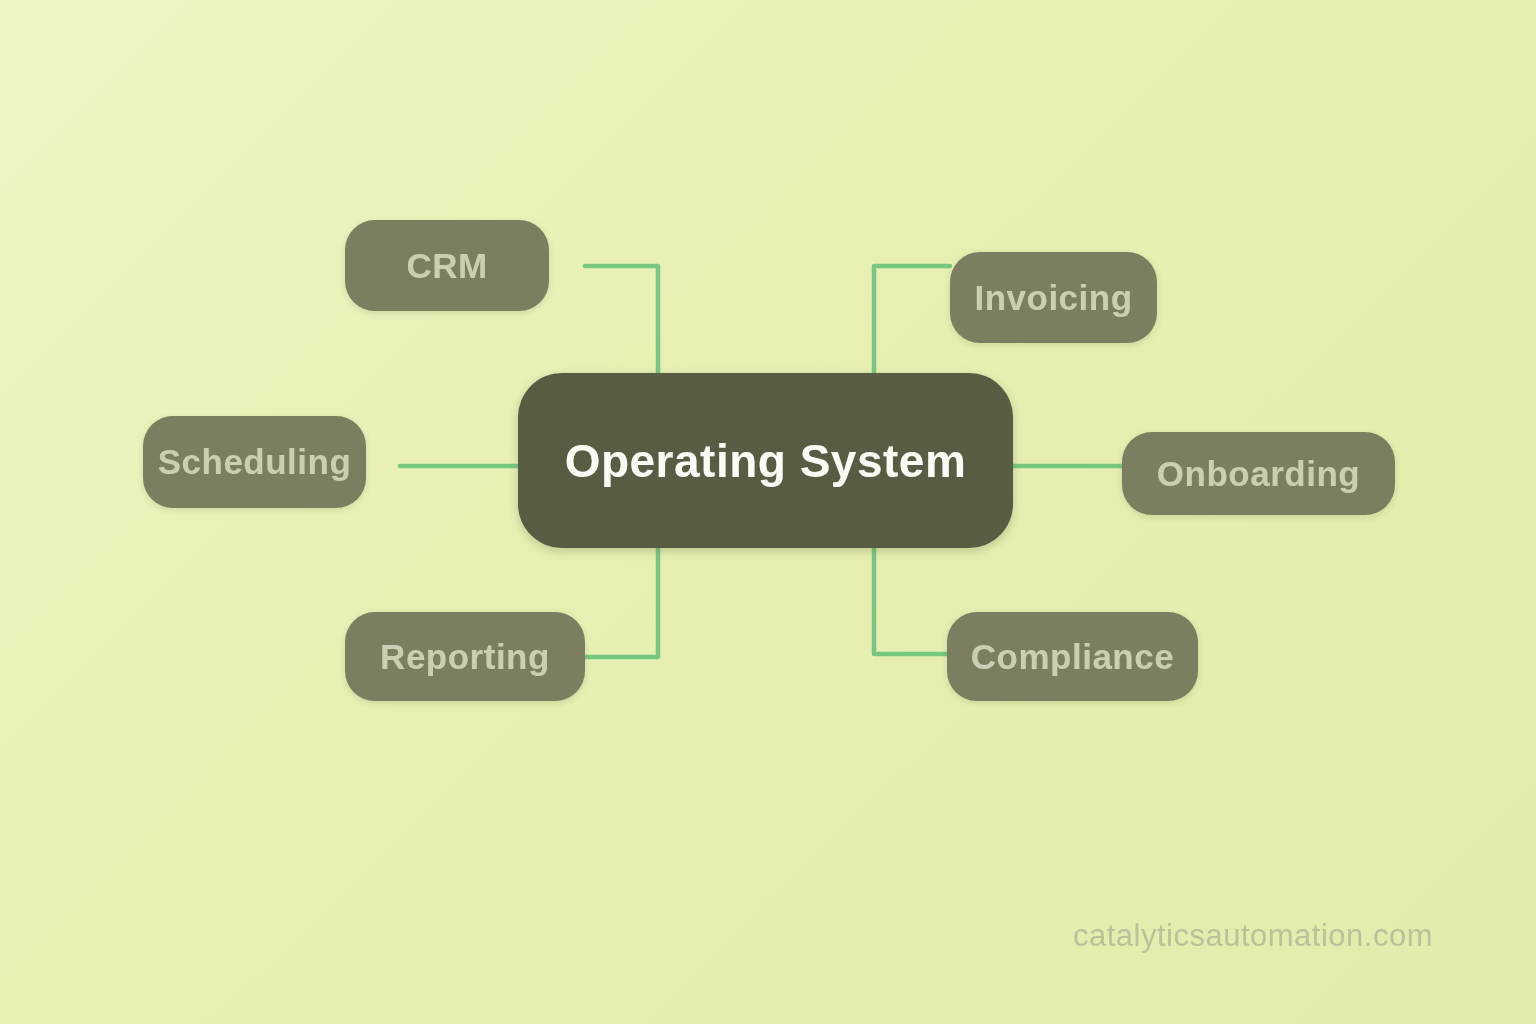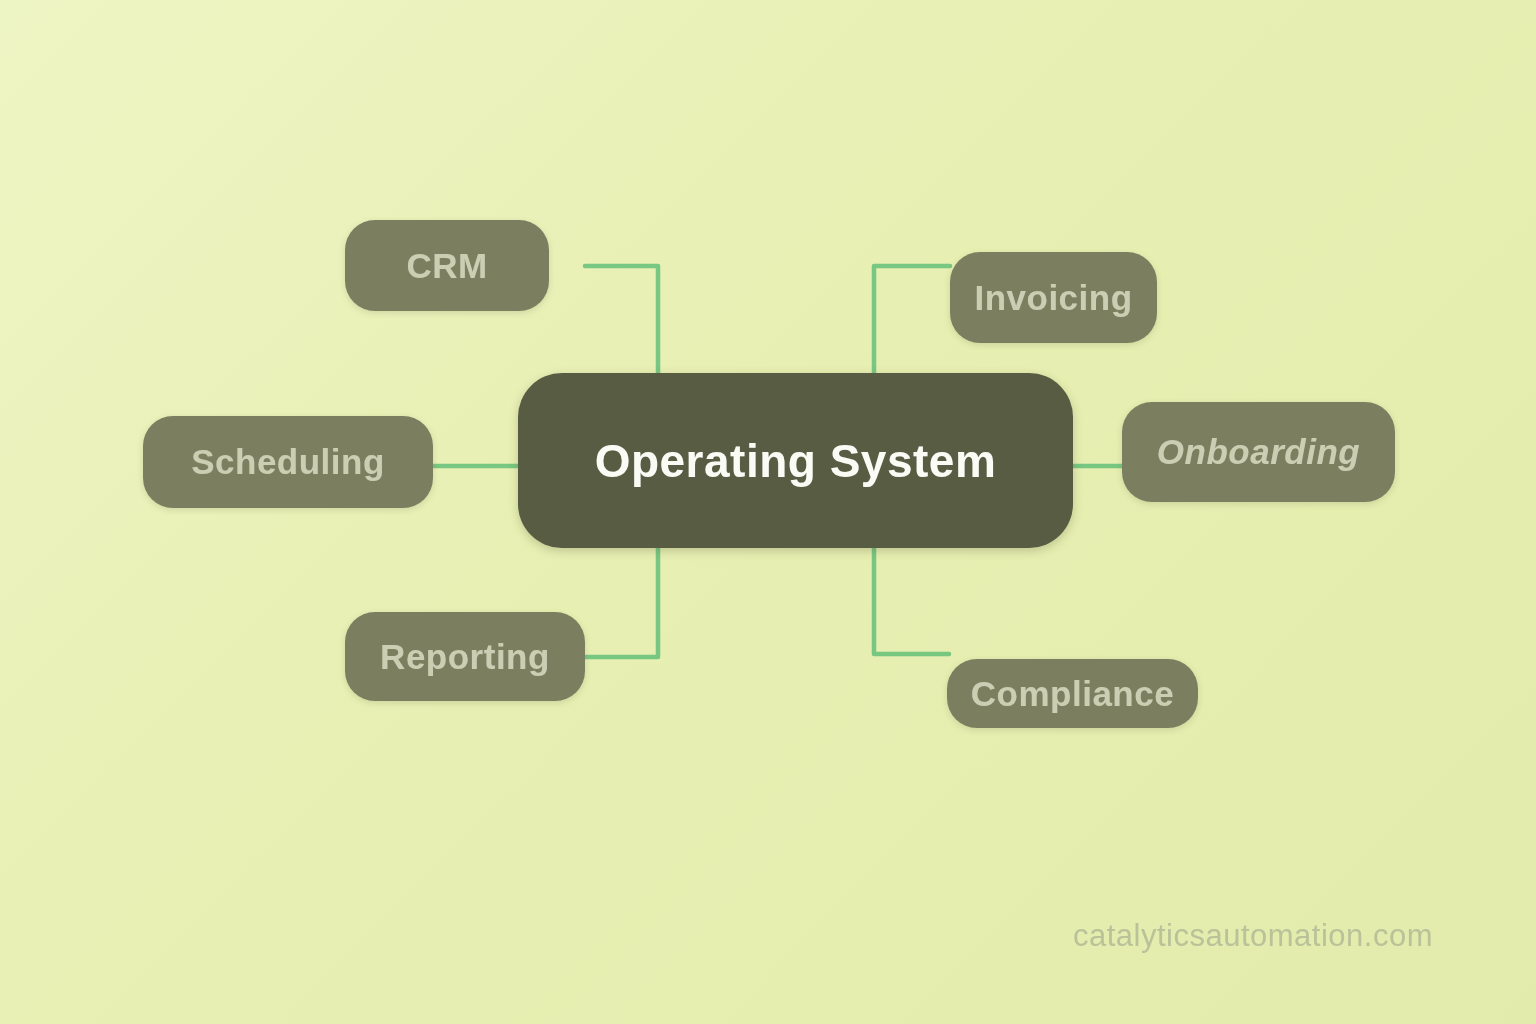--- a/index.html
+++ b/index.html
@@ -76,43 +76,43 @@
 
   <svg class="connectors" width="1536" height="1024" viewBox="0 0 1536 1024">
     <polyline points="585,266 658,266 658,380"></polyline>
     <polyline points="950,266 874,266 874,380"></polyline>
     <polyline points="400,466 522,466"></polyline>
     <polyline points="1011,466 1124,466"></polyline>
     <polyline points="658,544 658,657 584,657"></polyline>
     <polyline points="874,544 874,654 949,654"></polyline>
   </svg>
 
-  <div class="node center" style="left:518px;top:373px;width:555px;height:175px;">
+  <div class="node center" style="left:518px;top:373px;width:495px;height:175px;">
     <span class="label">Operating System</span>
   </div>
 
   <div class="node" style="left:345px;top:220px;width:204px;height:91px;">
     <span class="label">CRM</span>
   </div>
 
   <div class="node" style="left:950px;top:220px;width:207px;height:91px;margin-top:32px;">
     <span class="label">Invoicing</span>
   </div>
 
-  <div class="node" style="left:143px;top:416px;width:290px;height:92px;">
+  <div class="node" style="left:143px;top:416px;width:223px;height:92px;">
     <span class="label">Scheduling</span>
   </div>
 
-  <div class="node" style="left:1122px;top:402px;width:273px;height:100px;font-style:italic;">
+  <div class="node" style="left:1122px;top:432px;width:273px;height:83px;">
     <span class="label">Onboarding</span>
   </div>
 
   <div class="node" style="left:345px;top:612px;width:240px;height:89px;text-align:center;">
     <span class="label">Reporting</span>
   </div>
 
-  <div class="node" style="left:947px;top:612px;width:251px;height:69px;margin-top:47px;">
+  <div class="node" style="left:947px;top:612px;width:251px;height:89px;">
     <span class="label">Compliance</span>
   </div>
 
   <div class="watermark">catalyticsautomation.com</div>
 
 </div>
 
 </body></html>

